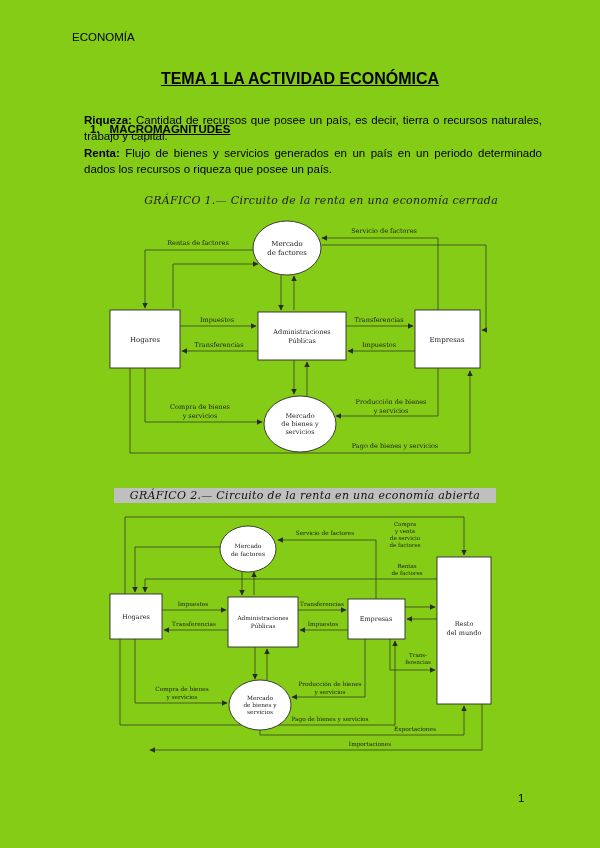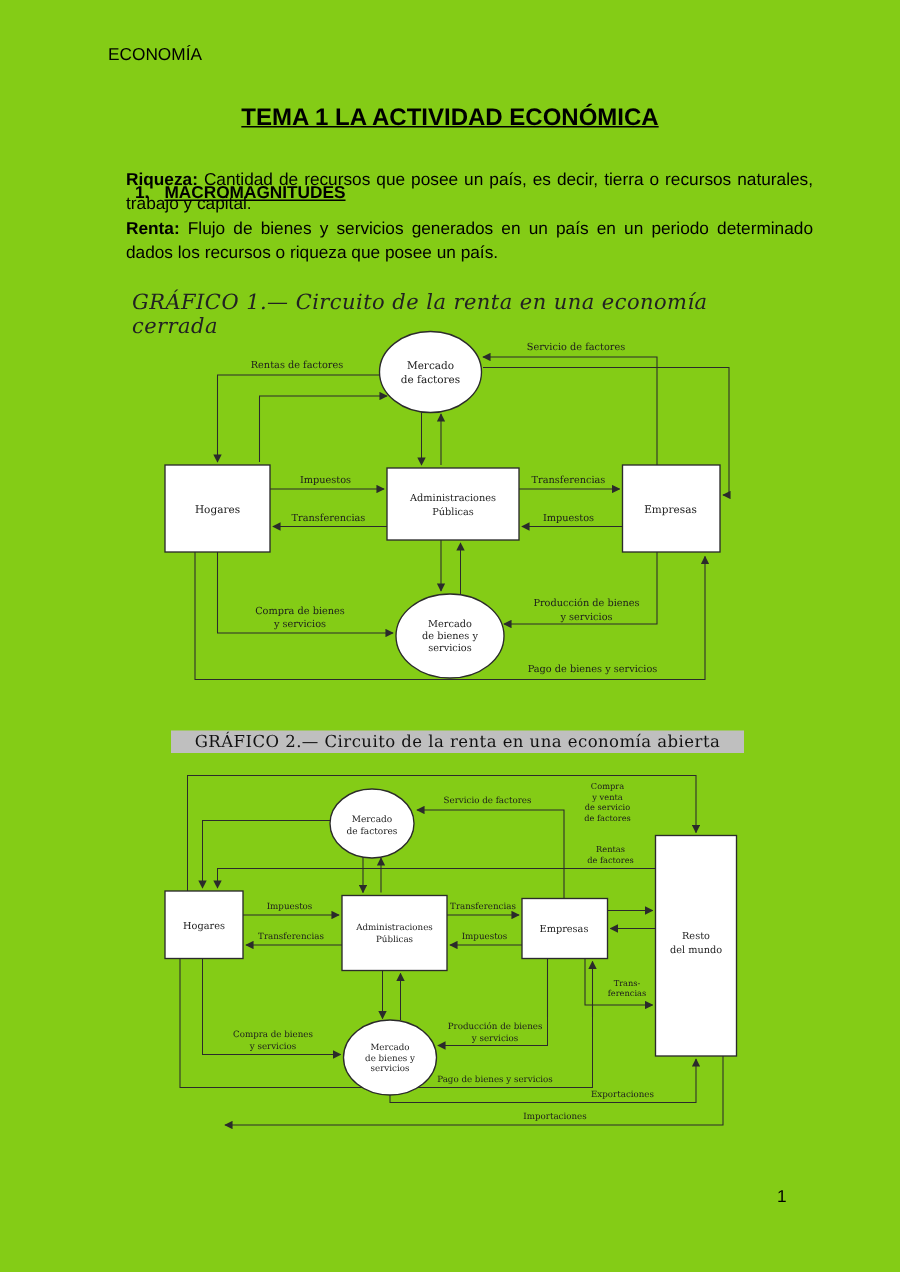--- a/index.html
+++ b/index.html
@@ -8,26 +8,26 @@
     font-family:"Liberation Sans",sans-serif;color:#000;overflow:hidden;
   }
   .hdr{position:absolute;left:72px;top:31px;font-size:11.5px;}
   .doc-title{position:absolute;left:0;top:70px;width:100%;text-align:center;
     font-weight:700;font-size:16px;text-decoration:underline;}
   .sec{position:absolute;left:90px;top:95px;font-weight:700;font-size:11.5px;margin-top:28px;}
   .sec .sec-title{text-decoration:underline;margin-left:10px;}
   .body-text{position:absolute;left:84px;top:112px;width:458px;font-size:11.5px;
     line-height:1.42;text-align:justify;}
   .body-text p{margin:0;}
-  .cap1{position:absolute;left:88px;top:194px;width:410px;text-align:left;
-    font-family:"DejaVu Serif",serif;font-style:italic;font-size:14px;color:#222;
+  .cap1{position:absolute;left:88px;top:194px;width:410px;text-align:right;
+    font-family:"DejaVu Serif",serif;font-style:italic;font-size:11px;color:#222;
     letter-spacing:.3px;}
   .cap2wrap{position:absolute;left:85px;top:485px;width:440px;text-align:center;}
   .cap2{display:inline-block;background:#bfbfbf;padding:1px 16px;
-    font-family:"DejaVu Serif",serif;font-size:11px;color:#111;
+    font-family:"DejaVu Serif",serif;font-style:italic;font-size:11px;color:#111;
     letter-spacing:.3px;}
   .dia1{position:absolute;left:88px;top:212px;}
   .dia2{position:absolute;left:85px;top:507px;}
   .pgnum{position:absolute;left:518px;top:792px;font-size:11.5px;}
   svg .ln{stroke:#2b2b2b;stroke-width:0.7;fill:none;}
   svg .shape{stroke:#2b2b2b;stroke-width:0.9;fill:#ffffff;}
   svg text{font-family:"DejaVu Serif",serif;fill:#1c1c1c;}
 </style>
 </head>
 <body>

